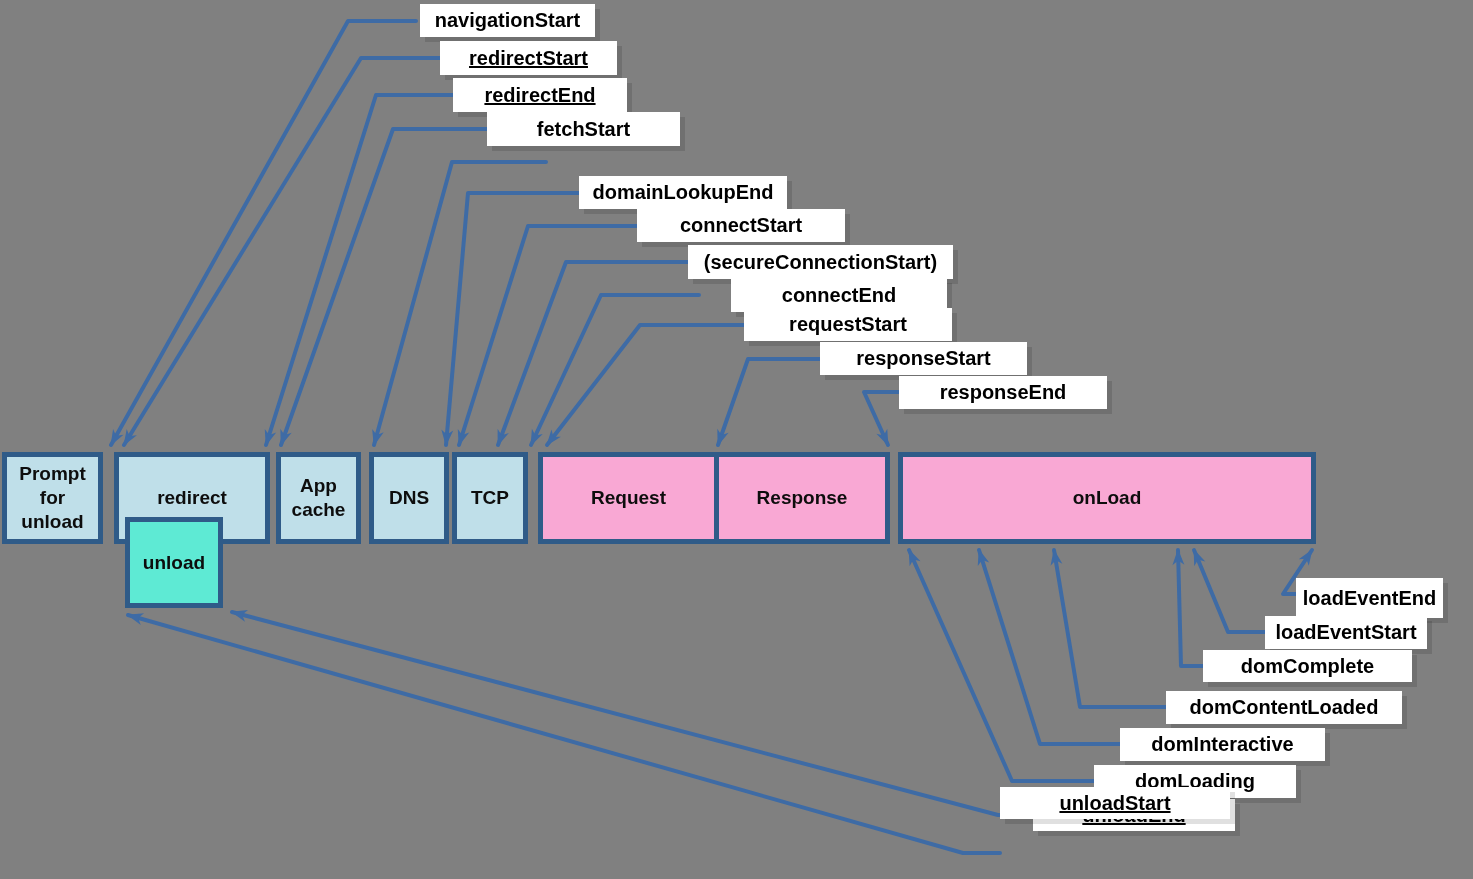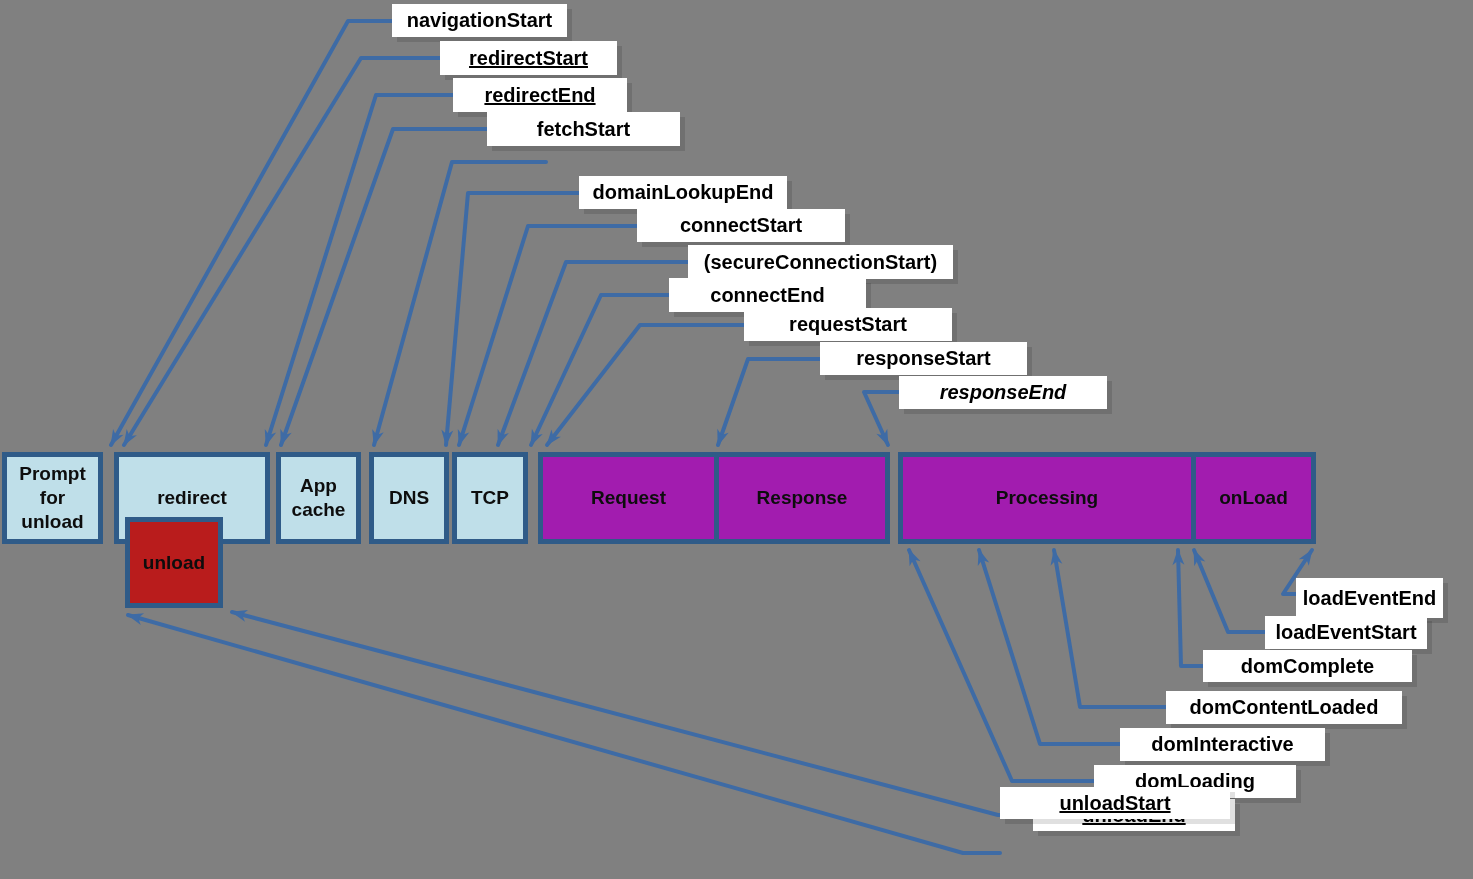--- a/index.html
+++ b/index.html
@@ -10,39 +10,39 @@
   }
   svg.connectors { position:absolute; left:0; top:0; z-index:1; }
   .tbox {
     position:absolute; top:452px; height:92px; z-index:2;
     background:#BFDFE9; border:5px solid #2F5B88; box-sizing:border-box;
     display:flex; align-items:center; justify-content:center; text-align:center;
     font-weight:bold; font-size:19px; color:#0d0d0d; line-height:1.25;
   }
   .tgroup {
     position:absolute; top:452px; height:92px; z-index:2;
-    background:#a21caf; border:5px solid #2F5B88; box-sizing:border-box;
+    background:#f9a8d4; border:5px solid #2F5B88; box-sizing:border-box;
     display:flex;
   }
   .tcell {
     display:flex; align-items:center; justify-content:center; text-align:center;
     font-weight:bold; font-size:19px; color:#0d0d0d; box-sizing:border-box;
   }
   .tcell + .tcell { border-left:5px solid #2F5B88; }
   .inner-narrow { display:inline-block; }
   .lbl {
     position:absolute; z-index:4; background:#ffffff; color:#000000;
     display:flex; align-items:center; justify-content:center;
     font-weight:bold; font-size:20px; box-sizing:border-box;
     box-shadow:5px 5px 0 rgba(0,0,0,0.12);
   }
   .lbl.u { text-decoration:underline; }
   .unload-box {
     position:absolute; left:125px; top:517px; width:98px; height:91px; z-index:3;
-    background:#b91c1c; border:5px solid #2F5B88; box-sizing:border-box;
+    background:#5eead4; border:5px solid #2F5B88; box-sizing:border-box;
     display:flex; align-items:center; justify-content:center;
     font-weight:bold; font-size:19px; color:#0d0d0d;
   }
 </style>
 </head>
 <body>
 
 <div class="stage">
 
   <svg class="connectors" width="1473" height="879" viewBox="0 0 1473 879">
@@ -95,39 +95,36 @@
   </div>
   <div class="tgroup" style="left:538px;width:352px;">
     <div class="tcell" style="width:171px;">
       <span>Request</span>
     </div>
     <div class="tcell" style="flex:1;">
       <span>Response</span>
     </div>
   </div>
   <div class="tgroup" style="left:898px;width:418px;">
-    <div class="tcell" style="width:288px;">
-      <span>Processing</span>
-    </div>
     <div class="tcell" style="flex:1;">
       <span>onLoad</span>
     </div>
   </div>
 
-  <div class="lbl" style="left:392px;top:4px;width:175px;height:33px;">navigationStart</div>
+  <div class="lbl" style="left:420px;top:4px;width:175px;height:33px;">navigationStart</div>
   <div class="lbl u" style="left:440px;top:41px;width:177px;height:34px;">redirectStart</div>
   <div class="lbl u" style="left:453px;top:78px;width:174px;height:34px;">redirectEnd</div>
   <div class="lbl" style="left:487px;top:112px;width:193px;height:34px;">fetchStart</div>
   <div class="lbl" style="left:579px;top:176px;width:208px;height:33px;">domainLookupEnd</div>
   <div class="lbl" style="left:637px;top:209px;width:208px;height:33px;">connectStart</div>
   <div class="lbl" style="left:688px;top:245px;width:265px;height:34px;">(secureConnectionStart)</div>
-  <div class="lbl" style="left:669px;top:278px;width:197px;height:34px;">connectEnd</div>
+  <div class="lbl" style="left:731px;top:278px;width:216px;height:34px;">connectEnd</div>
   <div class="lbl" style="left:744px;top:308px;width:208px;height:33px;">requestStart</div>
   <div class="lbl" style="left:820px;top:342px;width:207px;height:33px;">responseStart</div>
-  <div class="lbl" style="left:899px;top:376px;width:208px;height:33px;font-style:italic;">responseEnd</div>
+  <div class="lbl" style="left:899px;top:376px;width:208px;height:33px;">responseEnd</div>
   <div class="lbl" style="left:1296px;top:578px;width:147px;height:40px;">loadEventEnd</div>
   <div class="lbl" style="left:1265px;top:616px;width:162px;height:33px;">loadEventStart</div>
   <div class="lbl" style="left:1203px;top:650px;width:209px;height:32px;">domComplete</div>
   <div class="lbl" style="left:1166px;top:691px;width:236px;height:33px;">domContentLoaded</div>
   <div class="lbl" style="left:1120px;top:728px;width:205px;height:33px;">domInteractive</div>
   <div class="lbl" style="left:1094px;top:765px;width:202px;height:33px;">domLoading</div>
   <div class="lbl u" style="left:1033px;top:799px;width:202px;height:32px;">unloadEnd</div>
   <div class="lbl u" style="left:1000px;top:787px;width:230px;height:32px;">unloadStart</div>
 
 </div>

